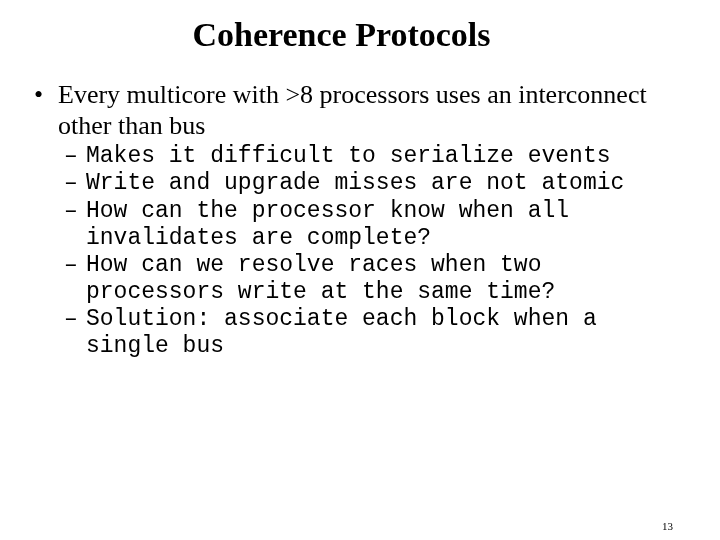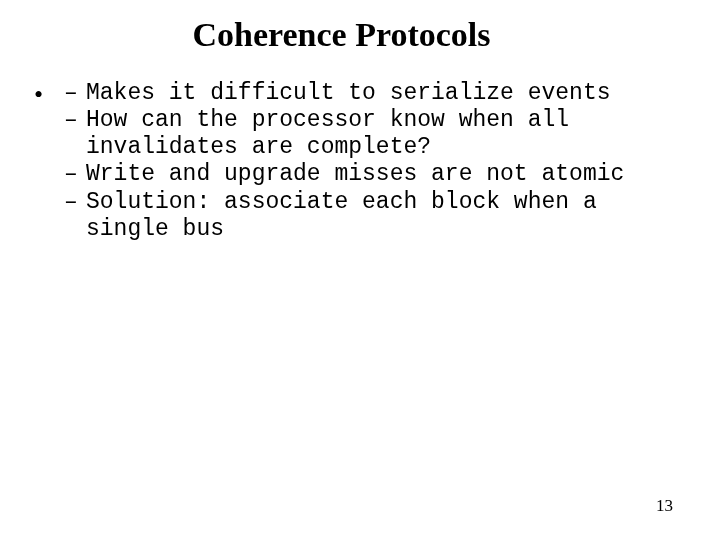--- a/index.html
+++ b/index.html
@@ -5,35 +5,37 @@
   * { margin: 0; padding: 0; box-sizing: border-box; }
   html, body { width: 720px; height: 540px; background: #fff; font-family: "Times New Roman", Times, serif; color: #000; overflow: hidden; }
   .slide { width: 683px; height: 540px; position: relative; padding: 14px 28px 20px 28px; }
   .title { font-size: 34px; font-weight: bold; text-align: center; margin-top: 2px; margin-bottom: 26px; }
   .main-list { list-style: none; font-size: 26px; line-height: 1.18; }
   .main-list > li { position: relative; padding-left: 30px; }
   .main-list > li::before { content: "•"; position: absolute; left: 6px; top: 0; }
   .sub-list { list-style: none; font-size: 23px; margin-top: 2px; font-family: Liberation Mono, monospace; }
   .sub-list > li { position: relative; padding-left: 28px; }
   .sub-list > li::before { content: "–"; position: absolute; left: 6px; top: 0; }
-  .pagenum { position: absolute; bottom: 24px; right: 10px; font-size: 17px; }
+  .pagenum { position: absolute; bottom: 8px; right: 10px; font-size: 11px; }
 </style>
 </head>
 <body>
 
 <div class="slide">
 
   <h1 class="title">Coherence Protocols</h1>
 
   <ul class="main-list">
     <li>
+      <span>Every multicore with &gt;8 processors uses an interconnect other than bus</span>
       <ul class="sub-list">
         <li><span>Makes it difficult to serialize events</span></li>
+        <li><span>Write and upgrade misses are not atomic</span></li>
         <li><span>How can the processor know when all invalidates are complete?</span></li>
-        <li><span>Write and upgrade misses are not atomic</span></li>
+        <li><span>How can we resolve races when two processors write at the same time?</span></li>
         <li><span>Solution:  associate each block when a single bus</span></li>
       </ul>
     </li>
   </ul>
 
   <div class="pagenum">13</div>
 
 </div>
 
 </body></html>

